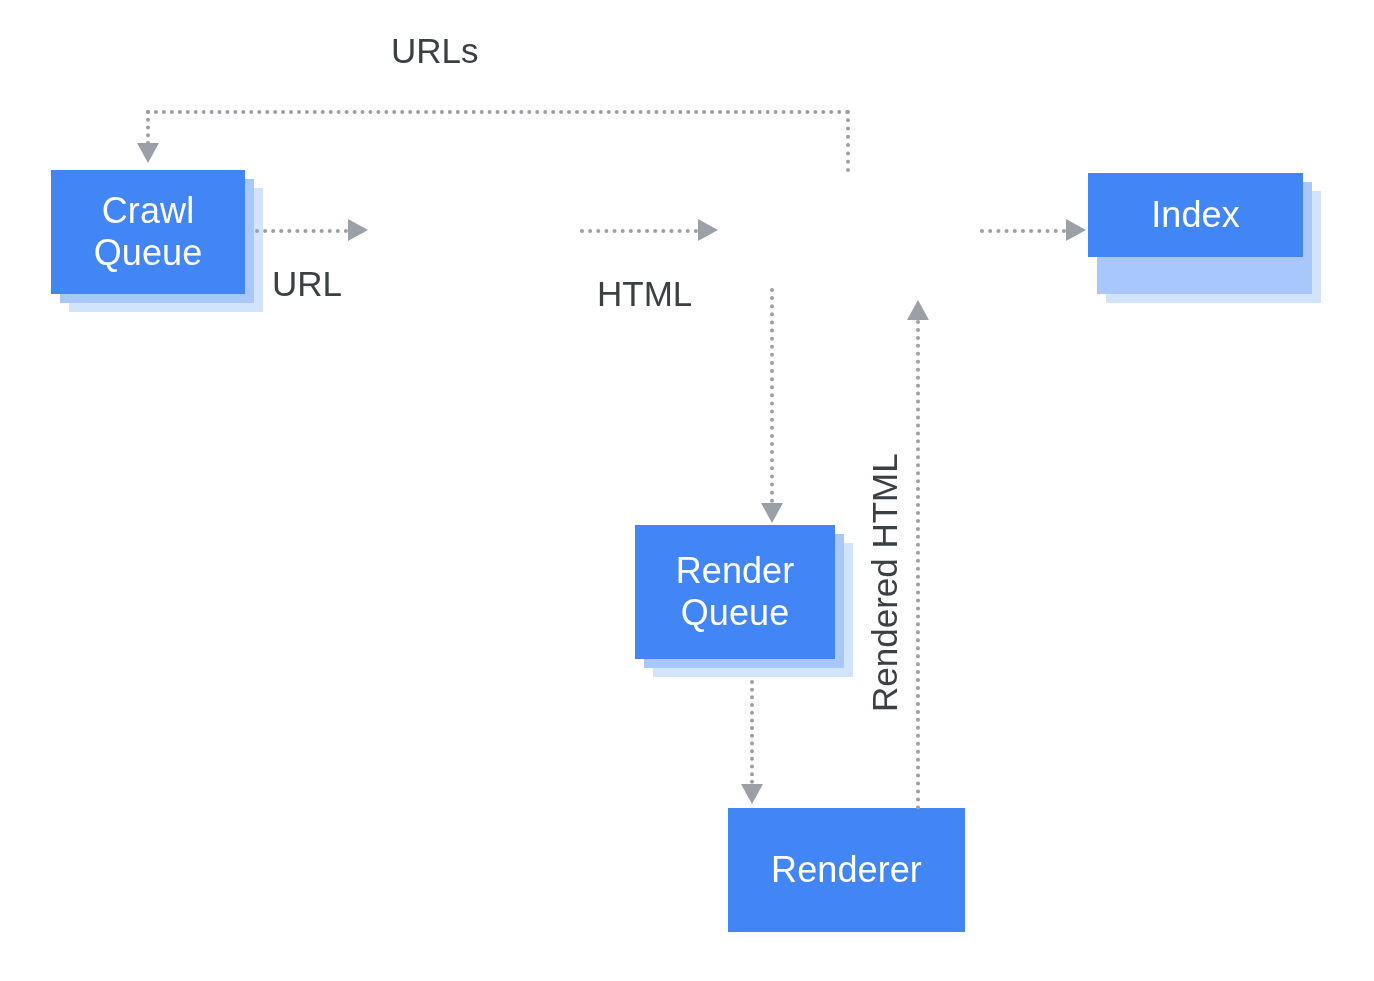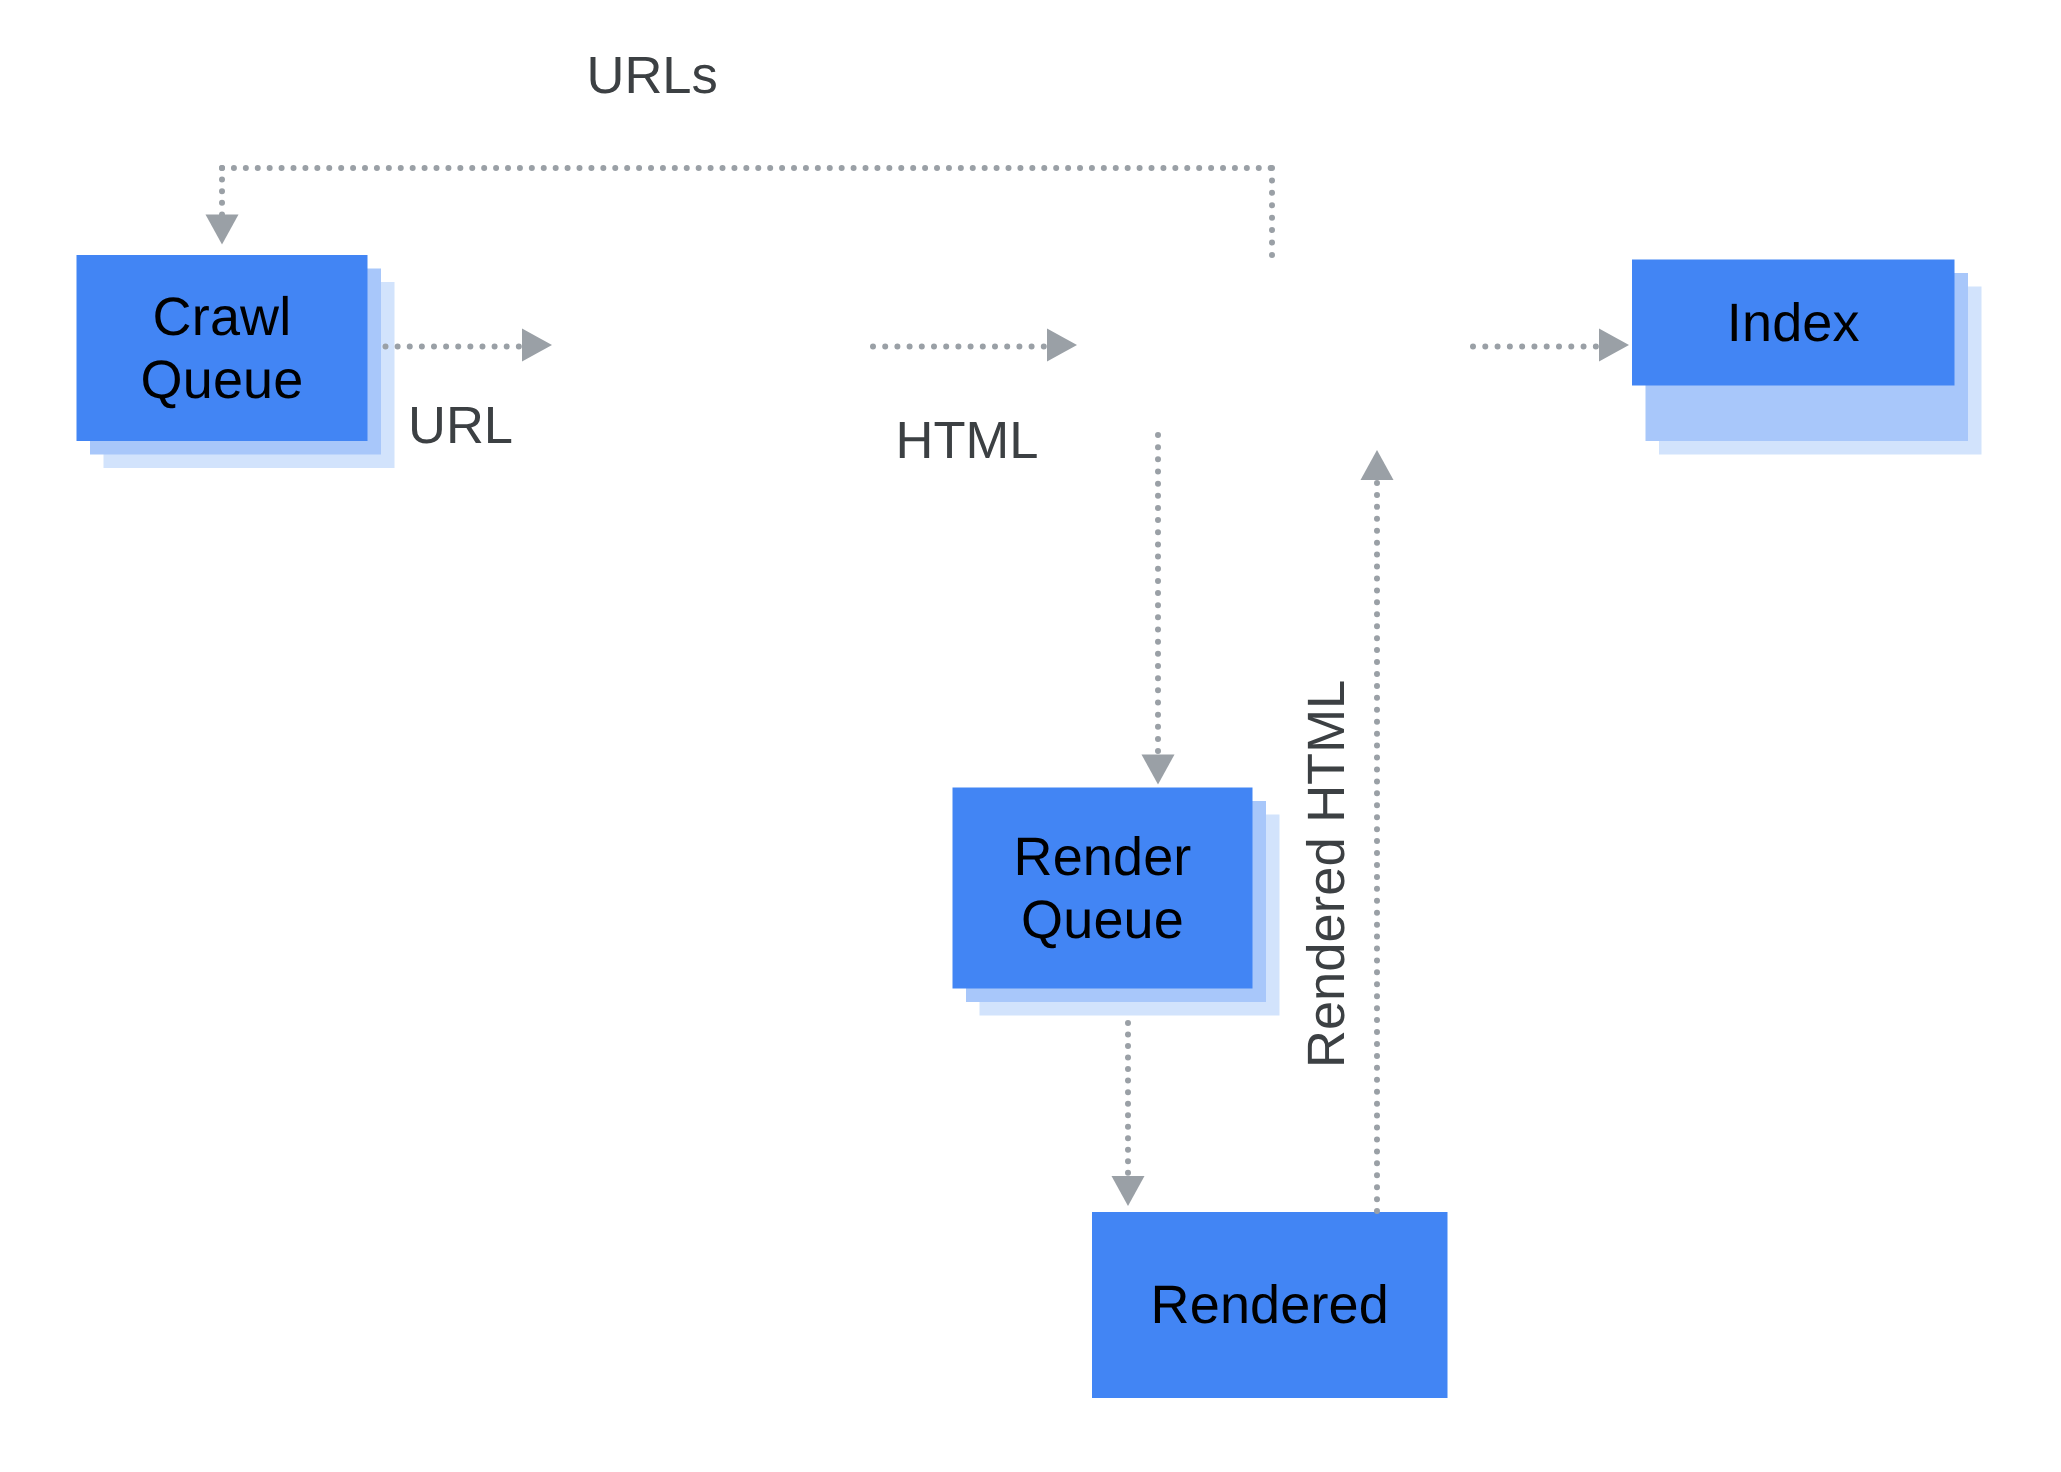--- a/index.html
+++ b/index.html
@@ -28,21 +28,21 @@
   }
   .node .layer.back2 { background: #d2e3fc; }
   .node .layer.back1 { background: #a8c7fa; }
   .node .layer.front {
     background: #4285f4;
     display: flex;
     align-items: center;
     justify-content: center;
   }
   .node .label {
-    color: #000000;
+    color: #ffffff;
     font-family: "Liberation Sans", sans-serif;
     font-size: 36px;
     font-weight: 400;
     line-height: 1.16;
     text-align: center;
     letter-spacing: 0.1px;
     white-space: pre-line;
     user-select: none;
   }
   
@@ -143,21 +143,21 @@
       <div class="label">Render
 Queue</div>
     </div>
   </div>
 
   <div class="conn-v" style="left:750px; top:680px; width:0; height:104px;"></div>
   <div class="arrow down" style="left:741px; top:784px;"></div>
 
   <div class="node" style="left:728px; top:808px; width:237px; height:124px;">
     <div class="layer front" style="left:0px; top:0px; width:237px; height:124px;">
-      <div class="label">Rendered</div>
+      <div class="label">Renderer</div>
     </div>
   </div>
 
   <div class="conn-v" style="left:916px; top:320px; width:0; height:490px;"></div>
   <div class="arrow up" style="left:907px; top:300px;"></div>
   <div class="edge-label vertical" style="left:866px; top:712px;">Rendered HTML</div>
 
 </div>
 
 </body></html>

